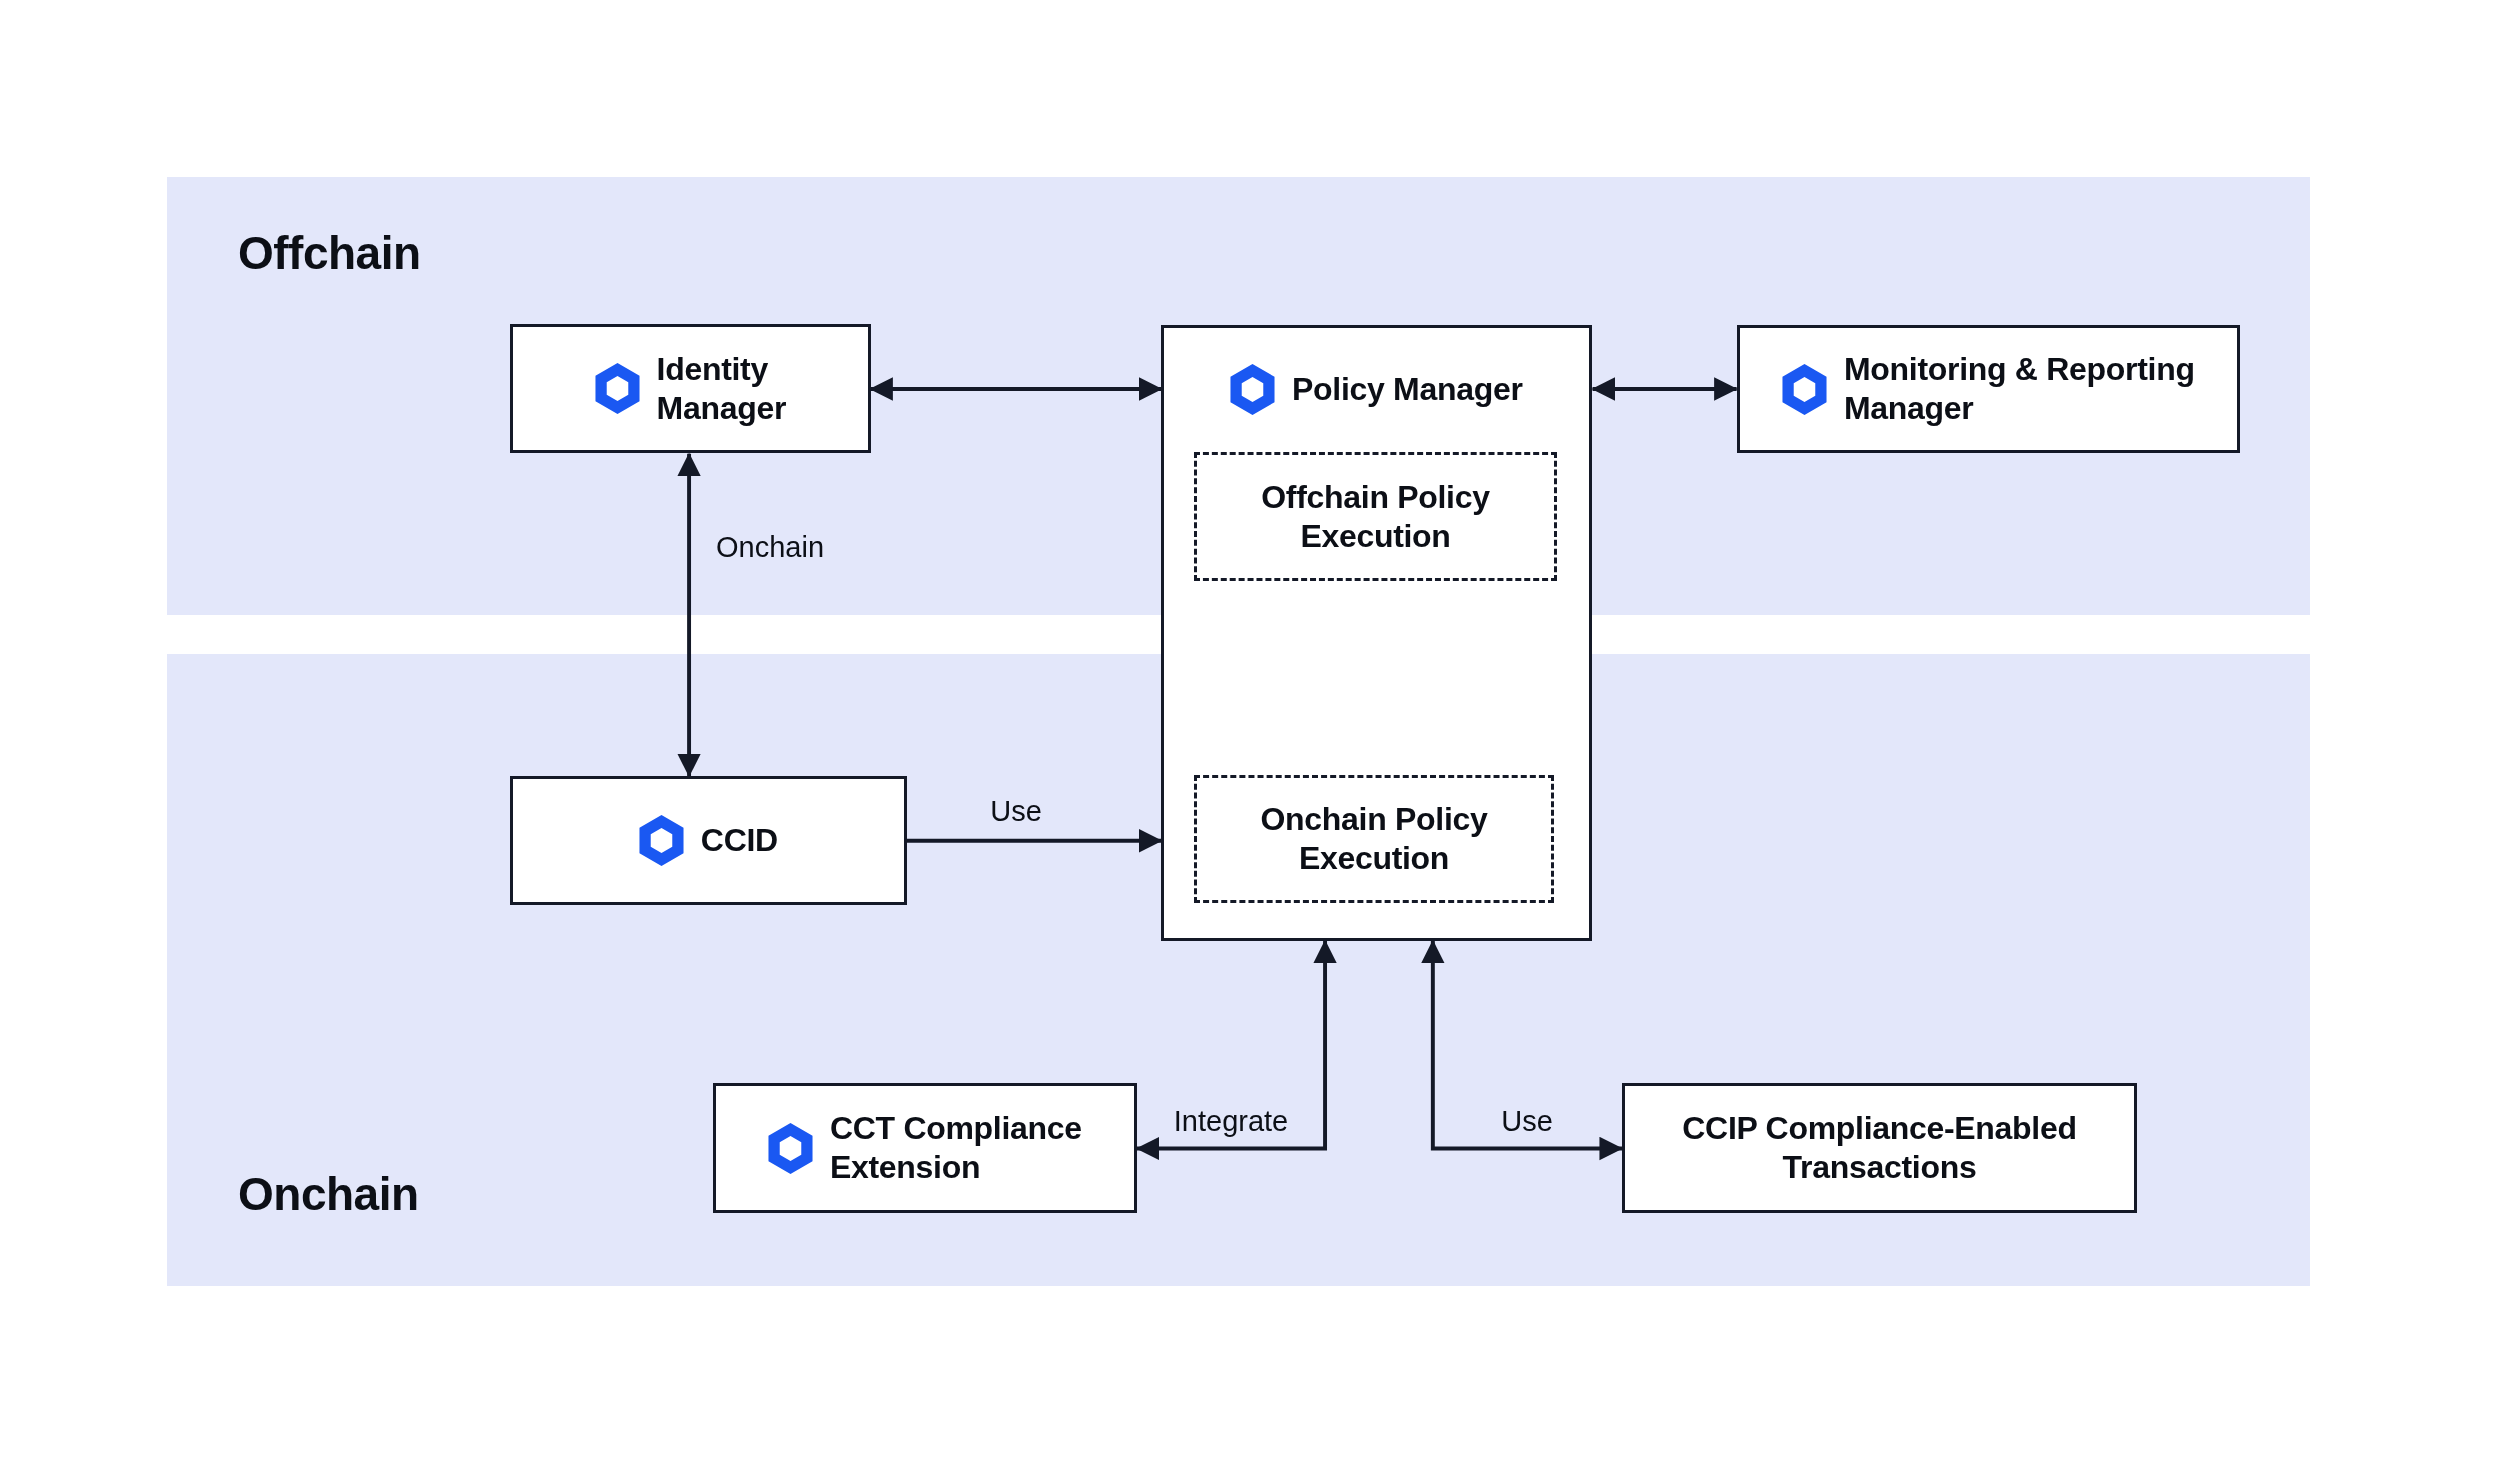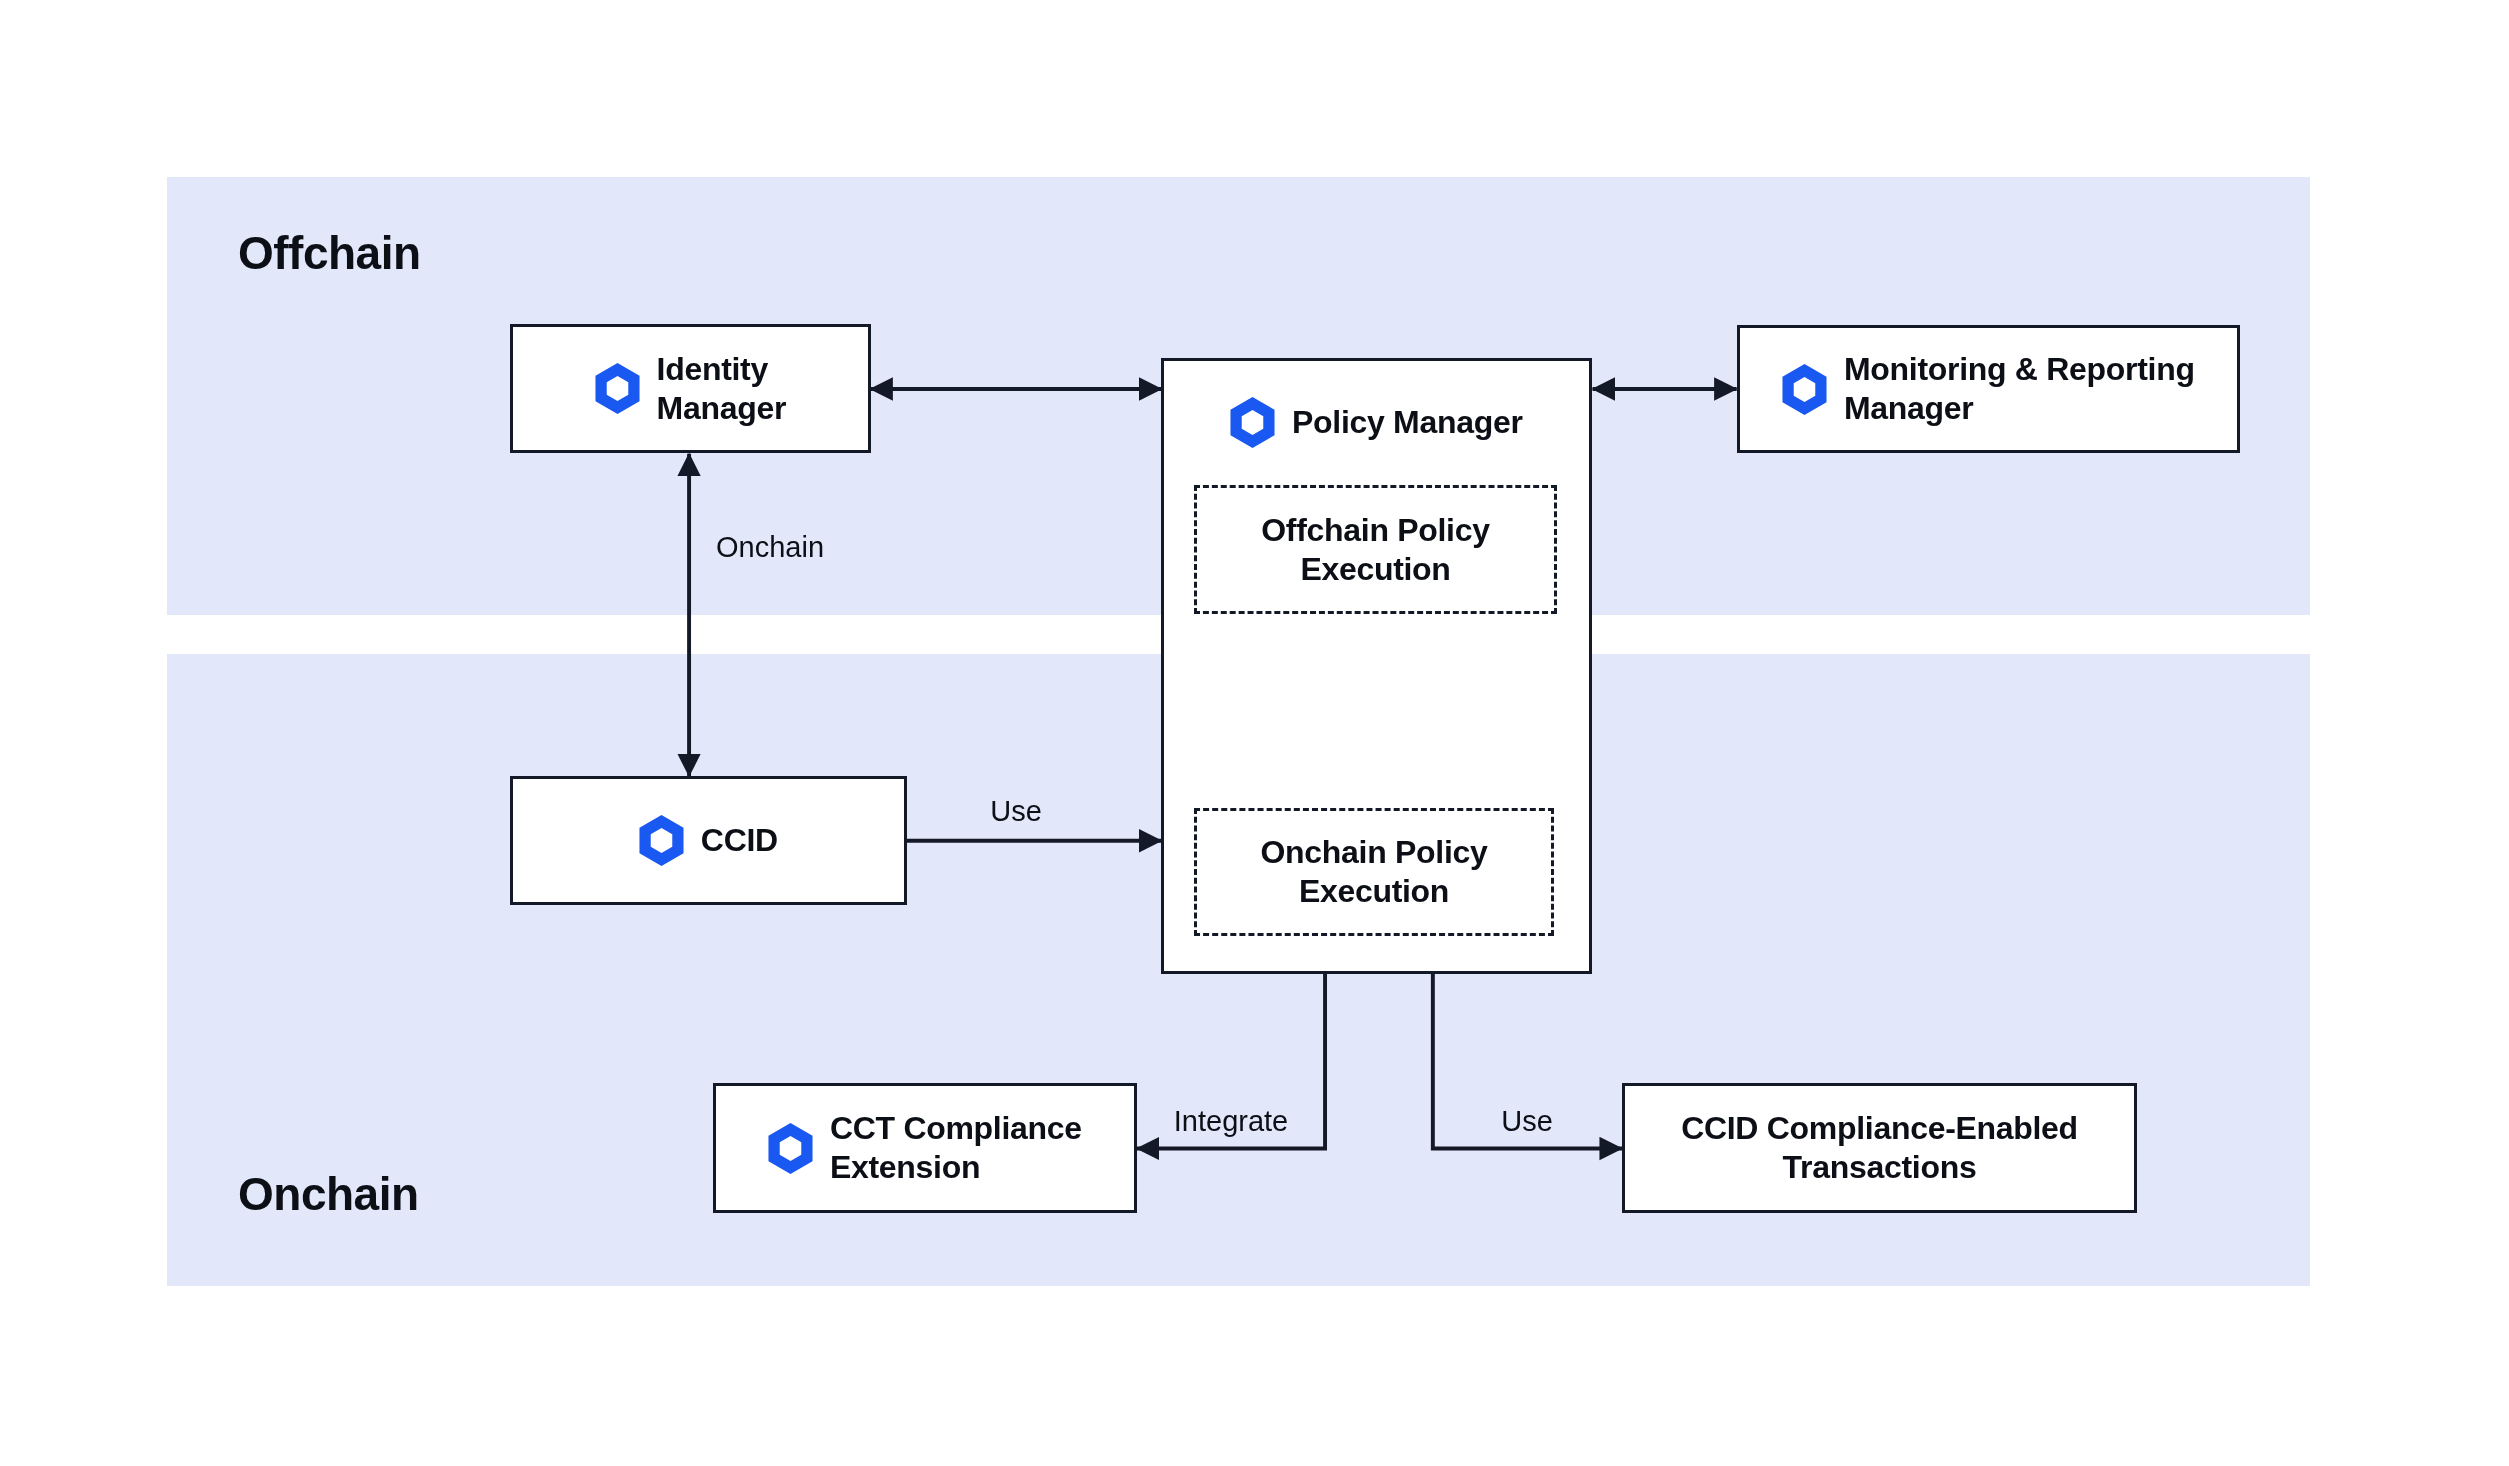--- a/index.html
+++ b/index.html
@@ -49,21 +49,21 @@
   .node-title{
     font-size:32px;
     font-weight:700;
     line-height:39px;
     letter-spacing:-0.3px;
   }
   .center-text{text-align:center;}
   .logo{width:45px;height:51px;flex:none;color:var(--chainlink-blue);}
   .logo path{fill:currentColor;}
   #node-identity{left:510px;top:324px;width:361px;height:129px;}
-  #node-policy{left:1161px;top:325px;width:431px;height:616px;display:block;margin-top:33px;}
+  #node-policy{left:1161px;top:325px;width:431px;height:616px;display:block;}
   #policy-header{
     position:absolute;left:0;right:0;top:0;height:123px;
     display:flex;align-items:center;justify-content:center;gap:16.7px;
   }
   #node-monitoring{left:1737px;top:325px;width:503px;height:128px;}
   #node-ccid{left:510px;top:776px;width:397px;height:129px;}
   #node-cct{left:713px;top:1083px;width:424px;height:130px;}
   #node-ccip{left:1622px;top:1083px;width:515px;height:130px;}
   .dashed{
     position:absolute;
@@ -174,19 +174,19 @@
       <path fill-rule="evenodd" d="M19,0 38,11 38,33 19,44 0,33 0,11 Z M19,11.2 28.3,16.6 28.3,27.4 19,32.8 9.7,27.4 9.7,16.6 Z"></path>
     </svg>
     <div class="node-title">
       <div>CCT Compliance</div>
       <div>Extension</div>
     </div>
   </div>
 
   <div class="node" id="node-ccip">
     <div class="node-title center-text">
-      <div>CCID Compliance-Enabled</div>
+      <div>CCIP Compliance-Enabled</div>
       <div>Transactions</div>
     </div>
   </div>
 
 </div>
 
 
 </body></html>

